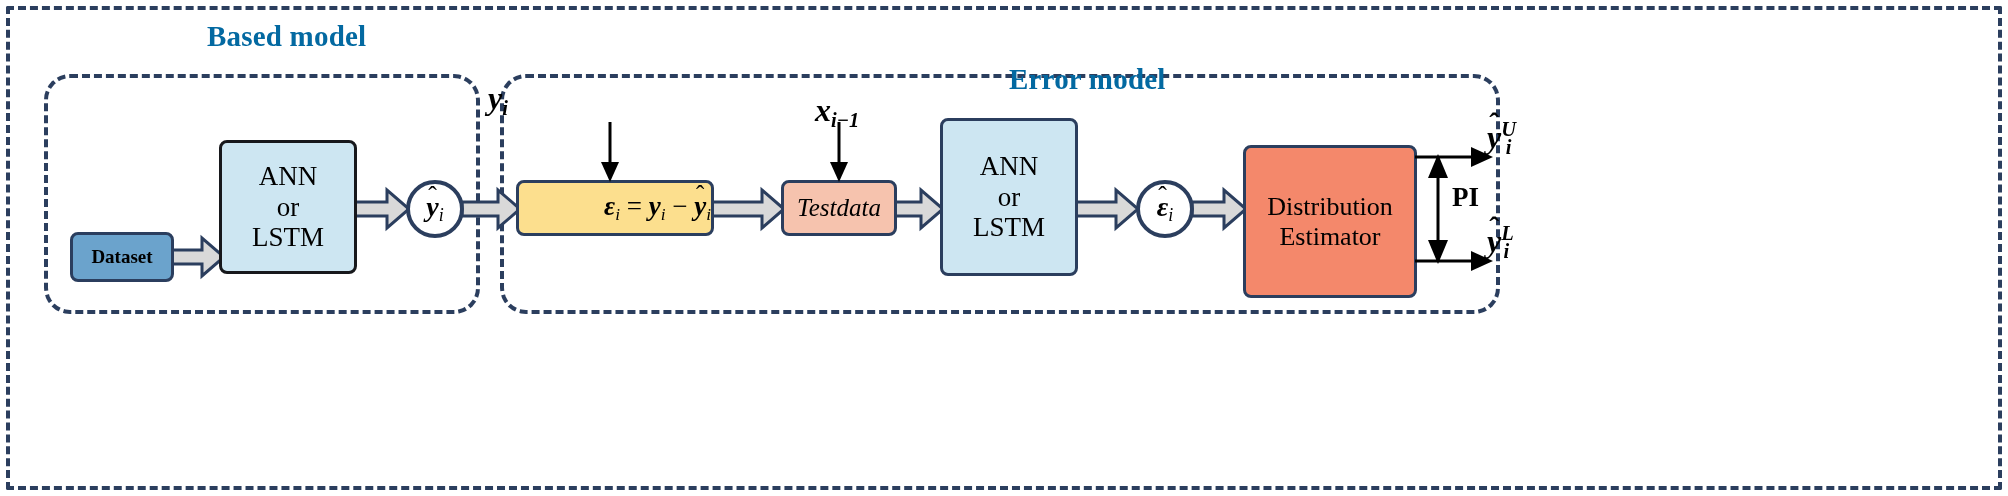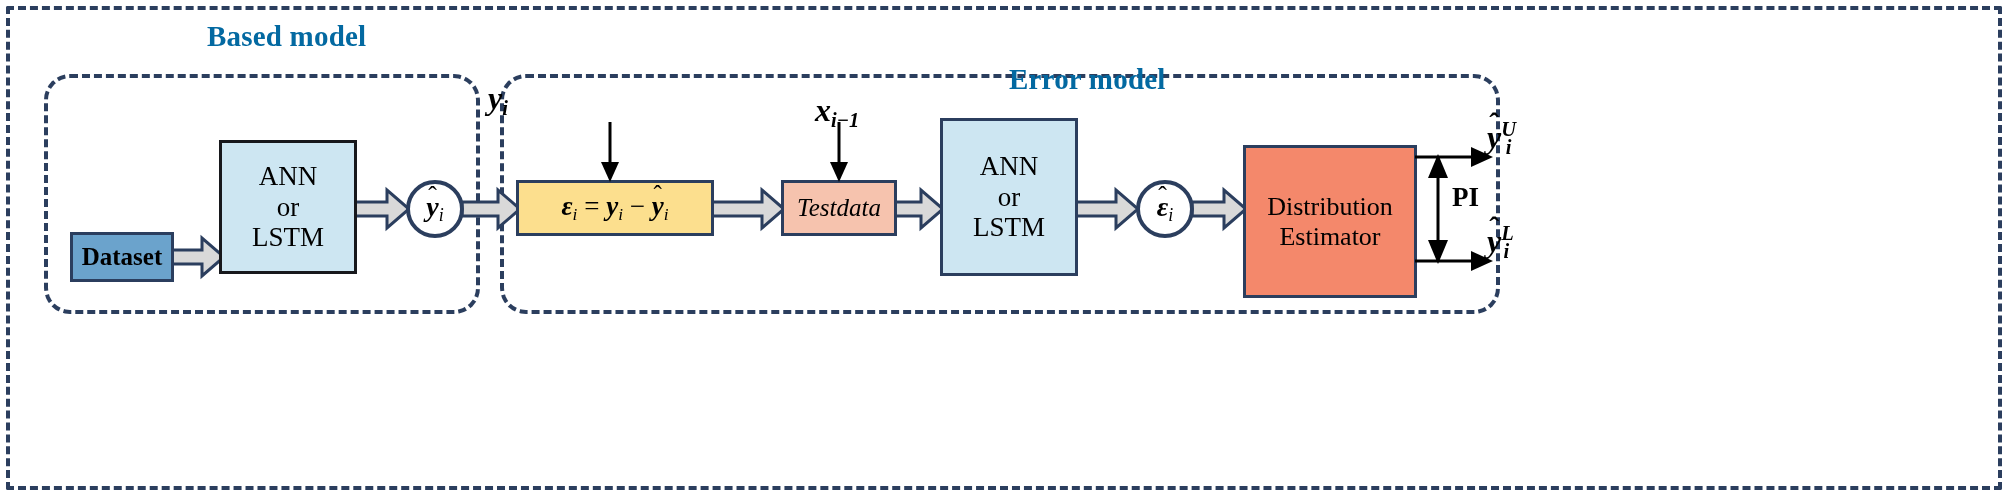--- a/index.html
+++ b/index.html
@@ -47,38 +47,40 @@
     position:absolute;
     box-sizing:border-box;
     display:flex;
     align-items:center;
     justify-content:center;
     text-align:center;
     font-family:"Liberation Serif", serif;
     color:#000000;
     line-height:1.14;
     z-index:5;
+    border-radius:8px;
   }
   #dataset-box{
     left:70px; top:232px; width:104px; height:50px;
     background:#6ba3cc;
     border:3px solid #2b3e5e;
-    font-size:25px; font-weight:bold;
+    font-size:19px; font-weight:bold;
   }
   #ann-lstm-box-1{
     left:219px; top:140px; width:138px; height:134px;
     background:#cde6f2;
     border:3px solid #17181c;
     font-size:27px;
   }
   #epsilon-box{
     left:516px; top:180px; width:198px; height:56px;
     background:#fcdf8e;
     border:3px solid #2b3e5e;
     font-size:27px;
+    justify-content:flex-end;
   }
   #testdata-box{
     left:781px; top:180px; width:116px; height:56px;
     background:#f6c3ae;
     border:3px solid #2b3e5e;
     font-size:25px;
     font-style:italic;
   }
   #ann-lstm-box-2{
     left:940px; top:118px; width:138px; height:158px;

